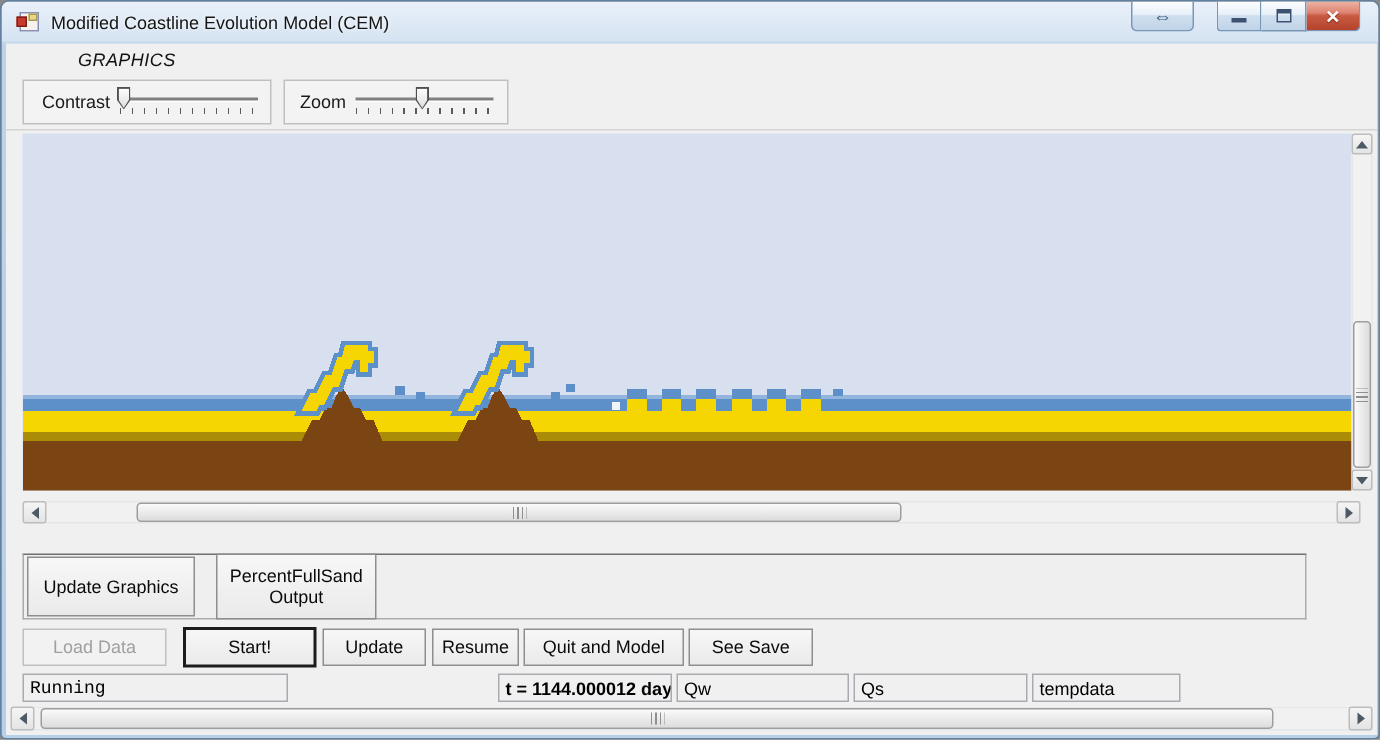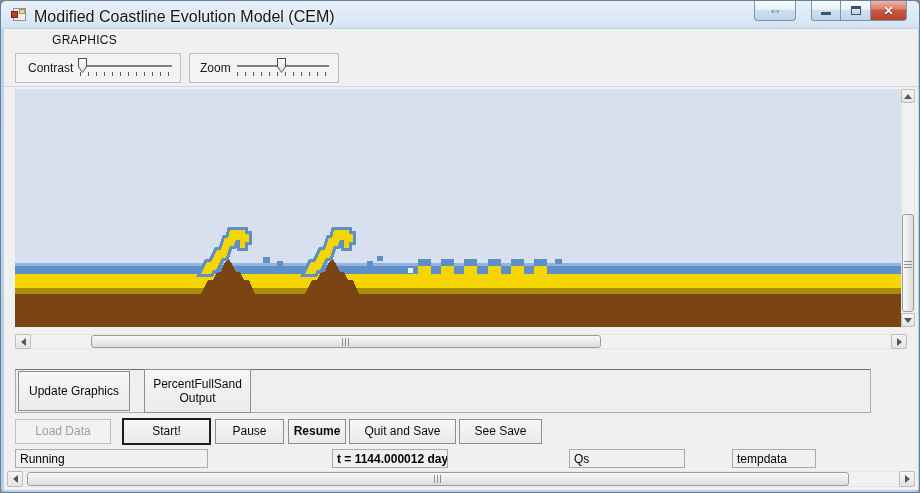--- a/index.html
+++ b/index.html
@@ -12,21 +12,21 @@
     border:1px solid #63809e; border-radius:6px 6px 4px 4px;
   }
 
   
   .titlebar { position:absolute; left:0; top:0; width:100%; height:28px; }
   .app-icon { position:absolute; left:10px; top:6px; width:16px; height:16px; }
   .app-icon .frame { position:absolute; left:2px; top:1px; width:13px; height:13px; background:#f6f3ee; border:1px solid #8a8fb8; }
   .app-icon .bar { position:absolute; left:2px; top:1px; width:13px; height:4px; background:#9aa2c8; }
   .app-icon .sq-red { position:absolute; left:0px; top:4px; width:7px; height:7px; background:#c8392f; border:1px solid #7e1f18; }
   .app-icon .sq-yel { position:absolute; left:8px; top:2px; width:6px; height:5px; background:#e8d98a; border:1px solid #a79a55; }
-  .title-text { position:absolute; left:33px; top:7px; font-size:16px; color:#151515; text-shadow:0 0 3px #ffffff; white-space:nowrap; }
+  .title-text { position:absolute; left:33px; top:7px; font-size:12px; color:#151515; text-shadow:0 0 3px #ffffff; white-space:nowrap; }
 
   .cap-btn { display:flex; align-items:center; justify-content:center;
     background:linear-gradient(180deg,#fdfeff 0,#e7f0f9 45%,#cfdfef 50%,#c0d4e8 100%);
     border:1px solid #7a96b5; border-top:none; }
   .btn-resize { position:absolute; left:753px; top:0; width:42px; height:20px; border-radius:0 0 4px 4px;
     font-size:13px; color:#3a5878; font-weight:bold; }
   .cap-group { position:absolute; left:810px; top:0; height:20px; display:flex; }
   .btn-min { width:30px; border-radius:0 0 0 3px; }
   .btn-max { width:30px; border-left:none; }
   .glyph-min { width:10px; height:3px; background:#3c5270; margin-top:6px; }
@@ -118,21 +118,21 @@
       </div>
     </div>
   </div>
 
   <div class="client"></div>
 
   <div class="menubar">
     <div class="menu-item" style="left:4px;margin-top:29px;">
       <span>FILE</span>
     </div>
-    <div class="menu-item" style="left:41px;">
+    <div class="menu-item" style="left:41px;font-style:italic;">
       <span>GRAPHICS</span>
     </div>
   </div>
 
   <div class="toolbar">
     <div class="tool-group tg-contrast">
       <span class="tool-label" style="left:12px;">Contrast</span>
       <div class="track" style="left:64px; width:92px;"></div>
       <div class="ticks" style="left:64px; width:94px;"></div>
       <div class="tb-thumb" style="left:62px;"></div>
@@ -225,36 +225,37 @@
     <span>PercentFullSand Output</span>
   </div>
 
   <div class="win-btn btn-disabled" style="left:14px; top:418px; width:96px; height:25px;">
     <span>Load Data</span>
   </div>
   <div class="win-btn btn-default" style="left:121px; top:417px; width:89px; height:27px;">
     <span>Start!</span>
   </div>
   <div class="win-btn" style="left:214px; top:418px; width:69px; height:25px;">
-    <span>Pause</span>
-  </div>
-  <div class="win-btn" style="left:287px; top:418px; width:58px; height:25px;font-weight:bold;">
+    <span>Update</span>
+  </div>
+  <div class="win-btn" style="left:287px; top:418px; width:58px; height:25px;">
     <span>Resume</span>
   </div>
   <div class="win-btn" style="left:348px; top:418px; width:107px; height:25px;">
-    <span>Quit and Save</span>
+    <span>Quit and Model</span>
   </div>
   <div class="win-btn" style="left:458px; top:418px; width:83px; height:25px;">
     <span>See Save</span>
   </div>
 
-  <div class="status-field" style="left:14px; width:193px;">Running</div>
+  <div class="status-field" style="left:14px; width:177px;font-family:Liberation Mono, monospace;">Running</div>
   <div class="status-field" style="left:331px; width:116px;font-weight:bold;">t = 1144.000012 day</div>
+  <div class="status-field" style="left:450px; width:115px;">Qw</div>
   <div class="status-field" style="left:568px; width:116px;">Qs</div>
-  <div class="status-field" style="left:687px; width:84px;margin-left:44px;">tempdata</div>
+  <div class="status-field" style="left:687px; width:99px;">tempdata</div>
 
   <div class="sb-h" style="left:6px; top:470px; width:908px; height:16px;">
     <div class="sb-arrow" style="left:0; top:0; width:16px; height:16px;">
       <span class="tri tri-left"></span>
     </div>
     <div class="sb-thumb-h" style="left:20px; width:822px; height:14px;">
       <span class="grip-h"></span>
     </div>
     <div class="sb-arrow" style="left:892px; top:0; width:16px; height:16px;">
       <span class="tri tri-right"></span>

